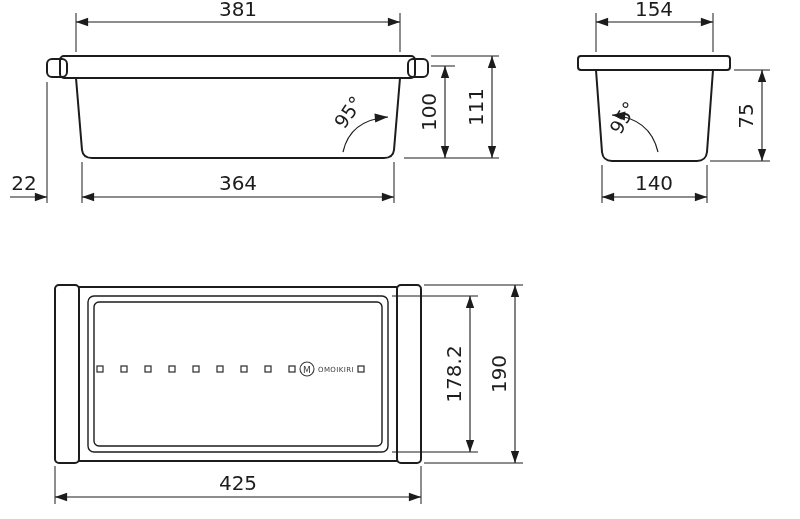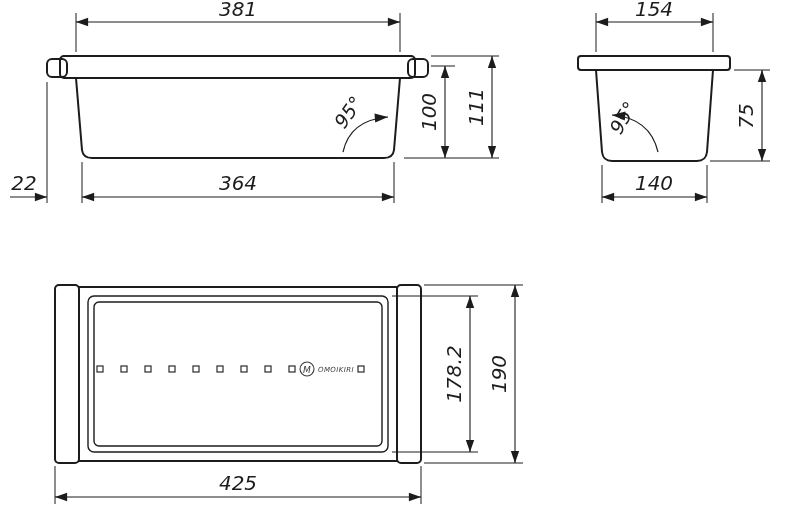--- a/index.html
+++ b/index.html
@@ -6,21 +6,20 @@
     margin: 0;
     padding: 0;
     background: #ffffff;
   }
   .sheet {
     width: 800px;
     height: 517px;
     background: #ffffff;
     position: relative;
     overflow: hidden;
-    font-style: italic;
   }
   svg text {
     font-family: "DejaVu Sans", "Liberation Sans", sans-serif;
     fill: #1c1c1c;
   }
   .dim-text {
     font-size: 20px;
     text-anchor: middle;
   }
   .angle-text {

